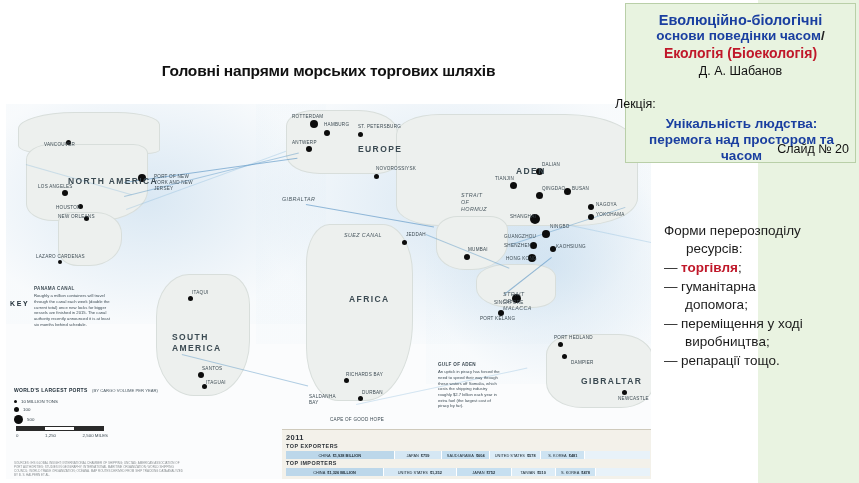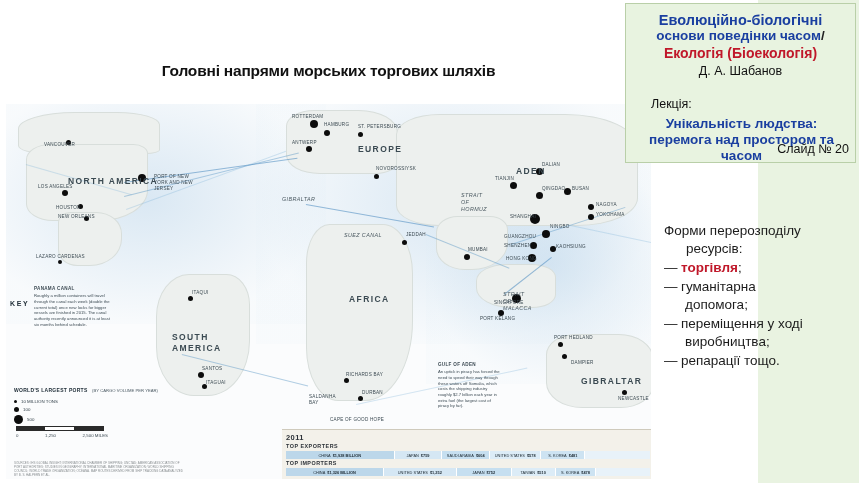--- a/index.html
+++ b/index.html
@@ -261,21 +261,20 @@
     text-align: center;
     font-size: 12.5px;
     color: #111;
     margin-top: 3px;
   }
   .hdr-lect-label {
     position: absolute;
     left: -11px; top: 93px;
     font-size: 12.5px;
     color: #111;
-    margin-left: 36px;
   }
   .hdr-topic {
     position: absolute;
     left: 8px; top: 112px;
     width: 215px;
     text-align: center;
     font-size: 13.5px;
     font-weight: bold;
     color: #1a3fa0;
     line-height: 1.18;

